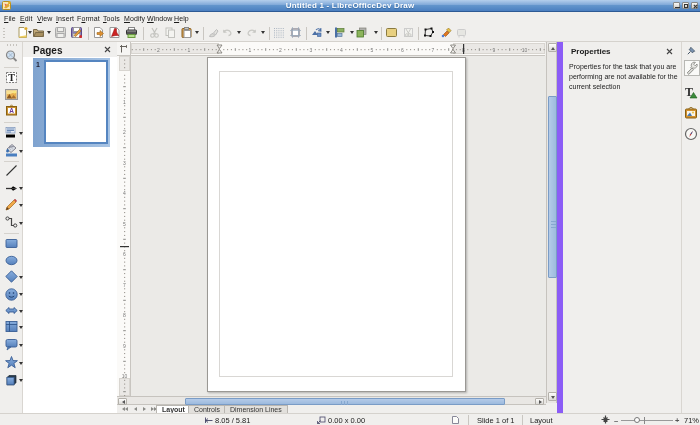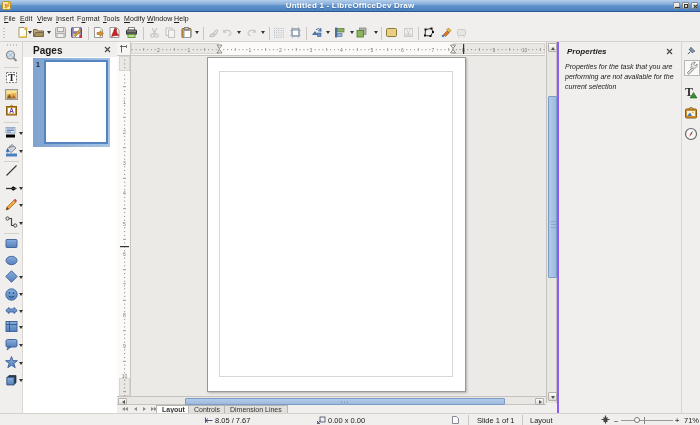--- a/index.html
+++ b/index.html
@@ -41,21 +41,21 @@
 #canvas { left:131px; top:56px; width:415px; height:340px; background:#ebeae7; }
 #page { position:absolute; left:76px; top:1px; width:259px; height:335px; background:#fff; border:1px solid #9a9894; box-shadow:1px 1px 2px rgba(0,0,0,0.25); }
 #pmargin { position:absolute; left:11px; top:13px; width:234px; height:306px; border:1px solid #d9d7d4; }
 
 #vsb { left:546px; top:42px; width:11px; height:361px; background:#e9e7e4; border-left:1px solid #c6c3be; border-right:1px solid #c6c3be; }
 #hsb { left:117px; top:396px; width:429px; height:9px; background:#e9e7e4; border-top:1px solid #c6c3be; border-bottom:1px solid #c6c3be; }
 .sbtn { position:absolute; background:linear-gradient(#fdfdfc,#dcdad6); border:1px solid #b3b0aa; border-radius:1px; color:#555; text-align:center; }
 .thumbv { position:absolute; left:1px; width:9px; background:linear-gradient(90deg,#b4cbe8,#9dbade); border:1px solid #7a9cc6; border-radius:1px; }
 .thumbh { position:absolute; top:1px; height:7px; background:linear-gradient(#b4cbe8,#9dbade); border:1px solid #7a9cc6; border-radius:1px; }
 
-#props { left:557px; top:42px; width:124px; height:371px; background:#f0efed; border-left:2px solid #8b5cf6;font-style:italic; }
+#props { left:557px; top:42px; width:124px; height:371px; background:#f0efed; border-left:6px solid #8b5cf6; }
 #props .hdr { position:absolute; left:8px; top:5px; font-size:8px; font-weight:bold; color:#1a1a1a; }
 #props .body { position:absolute; left:6px; top:20px; width:118px; font-size:7px; line-height:10px; color:#222; white-space:nowrap; }
 #rtabs { left:681px; top:42px; width:19px; height:371px; background:#f0efed; border-left:1px solid #d9d6d1; }
 .rtab { position:absolute; left:2px; width:16px; height:16px; }
 #pin { position:absolute; left:687px; top:46px; }
 
 #tabbar { left:117px; top:405px; width:440px; height:8px; background:#f0efed; }
 .tab { position:absolute; top:0; height:8px; font-size:7px; padding:0 5px; border:1px solid #b9b6b1; border-bottom:none; background:#e2e0dc; color:#333; line-height:8px; }
 .tab span { display:inline-block; transform:translateZ(0); }
 .tab.act { background:#fff; font-weight:bold; }
@@ -726,21 +726,21 @@
       <div class="ntri r" style="left:37px;top:2px"></div>
   <div class="tab act" style="left:39px"><span>Layout</span></div>
   <div class="tab" style="left:71px"><span>Controls</span></div>
   <div class="tab" style="left:107px"><span>Dimension Lines</span></div>
 </div>
 
 <div class="abs" id="status">
   <svg width="8" height="7" viewBox="0 0 8 7" style="position:absolute;left:205px;top:3px">
         <path d="M0.5 0.5 V6 M0.5 3.5 H7.5 M3 1.5 L0.8 3.5 L3 5.5" stroke="#446" stroke-width="0.9" fill="none"></path>
       </svg>
-  <span style="left:215px">8.05 / 7.67</span>
+  <span style="left:215px">8.05 / 5.81</span>
   <svg width="9" height="8" viewBox="0 0 9 8" style="position:absolute;left:317px;top:2px">
         <rect x="3" y="1" width="5" height="5" fill="none" stroke="#446" stroke-width="0.8"></rect>
         <path d="M0.5 7.5 L3.5 4.5 M0.5 7.5 V5 M0.5 7.5 H3" stroke="#446" stroke-width="0.8" fill="none"></path>
       </svg>
   <span style="left:328px">0.00 x 0.00</span>
   <svg width="7" height="8" viewBox="0 0 7 8" style="position:absolute;left:452px;top:2px">
         <path d="M0.5 0.5 H4.5 L6.5 2.5 V7.5 H0.5 Z" fill="#fcfcfa" stroke="#889"></path>
       </svg>
   <div class="vsep" style="left:468px"></div>
   <span style="left:477px">Slide 1 of 1</span>

